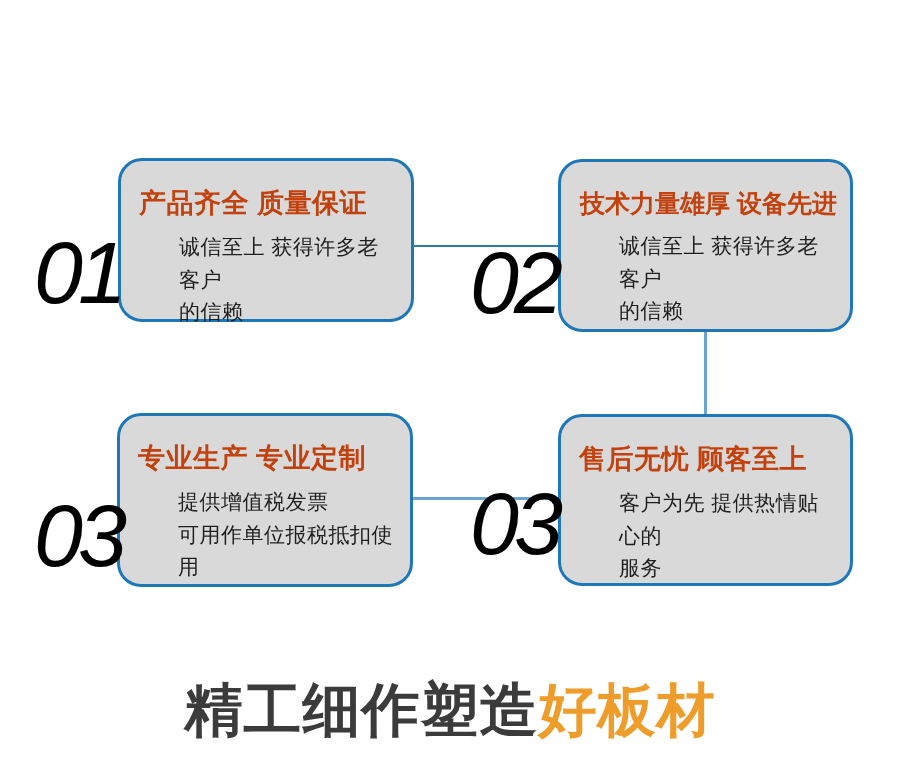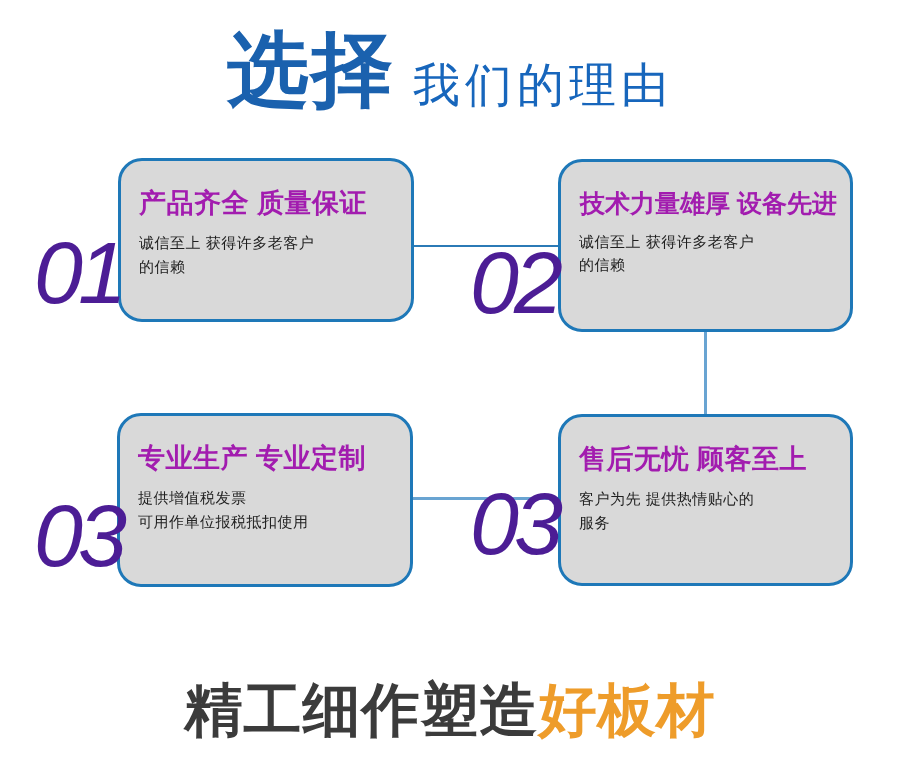--- a/index.html
+++ b/index.html
@@ -70,45 +70,46 @@
     padding: 26px 12px 0 18px;
   }
   .card-1 { left: 118px; top: 158px; width: 296px; height: 164px; }
   .card-2 { left: 558px; top: 159px; width: 295px; height: 173px; }
   .card-3 { left: 558px; top: 414px; width: 295px; height: 172px; }
   .card-4 { left: 117px; top: 413px; width: 296px; height: 174px; }
 
   .card-title {
     font-size: 27px;
     font-weight: bold;
-    color: #a21caf;
+    color: #c2410c;
     line-height: 1.2;
     white-space: nowrap;
     letter-spacing: 0.5px;
   }
   .card-2 .card-title { font-size: 25px; letter-spacing: 0; text-align: center; }
 
   .card-desc {
     margin-top: 12px;
-    font-size: 15px;
+    font-size: 21px;
     color: #1f1f1f;
     line-height: 1.55;
     white-space: pre-line;
     letter-spacing: 0.5px;
+    margin-left: 40px;
   }
 
   
   .big-number {
     position: absolute;
     z-index: 3;
     font-family: "Liberation Sans", "DejaVu Sans", sans-serif;
     font-style: italic;
     font-size: 88px;
     line-height: 1;
-    color: #4c1d95;
+    color: #000000;
     letter-spacing: -5px;
   }
   .num-01 { left: 34px;  top: 229px; }
   .num-02 { left: 470px; top: 239px; }
   .num-03 { left: 470px; top: 480px; }
   .num-04 { left: 34px;  top: 492px; }
 
   
   .footer {
     position: absolute;
@@ -130,24 +131,20 @@
     font-weight: 900;
     color: #EE9C2A;
     letter-spacing: 1px;
   }
 </style>
 </head>
 <body>
 
 <div class="stage">
 
-  <div class="header">
-    <span class="title-highlight">选择</span>
-    <span class="title-rest">我们的理由</span>
-  </div>
 
   <div class="connector conn-top"></div>
   <div class="connector conn-vert"></div>
   <div class="connector conn-bottom"></div>
 
   <div class="big-number num-01">01</div>
   <div class="big-number num-02">02</div>
   <div class="big-number num-03">03</div>
   <div class="big-number num-04">03</div>
 

